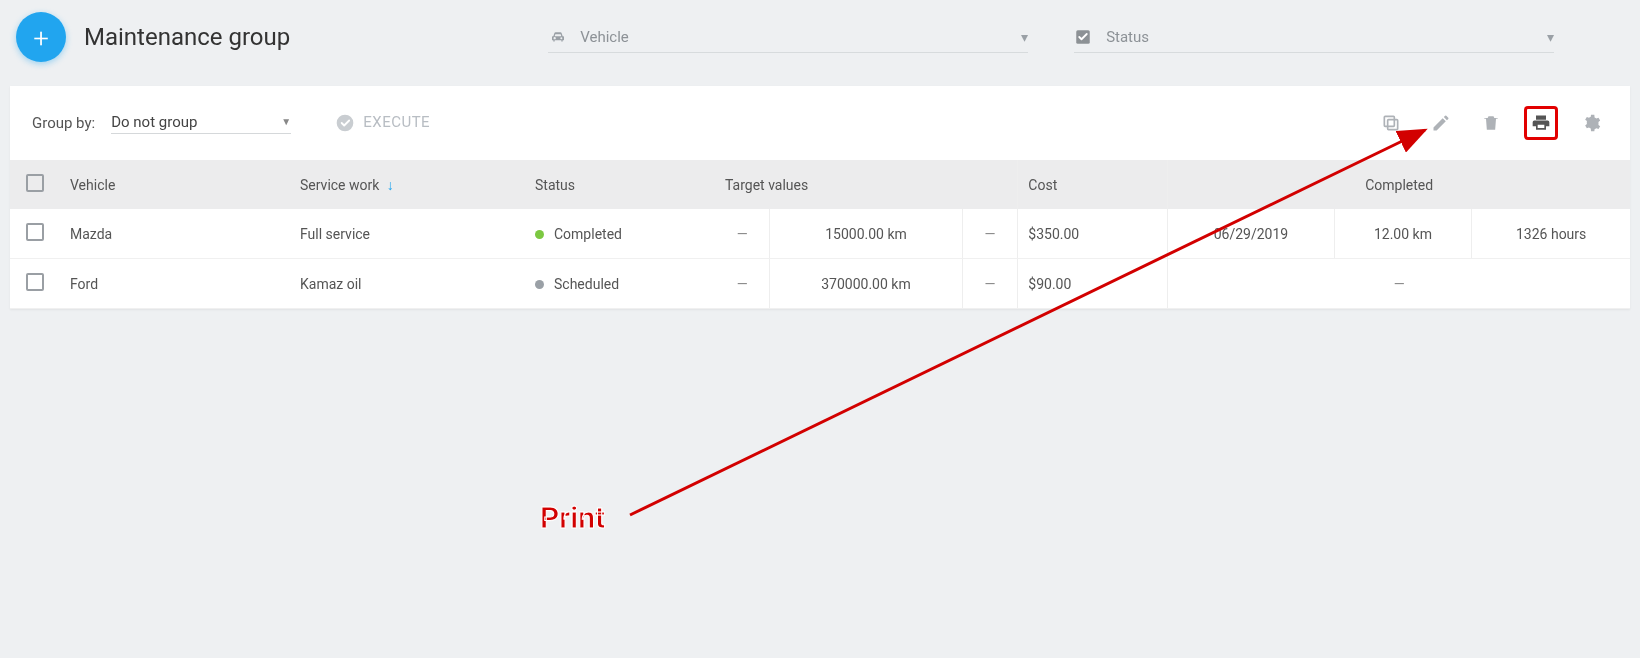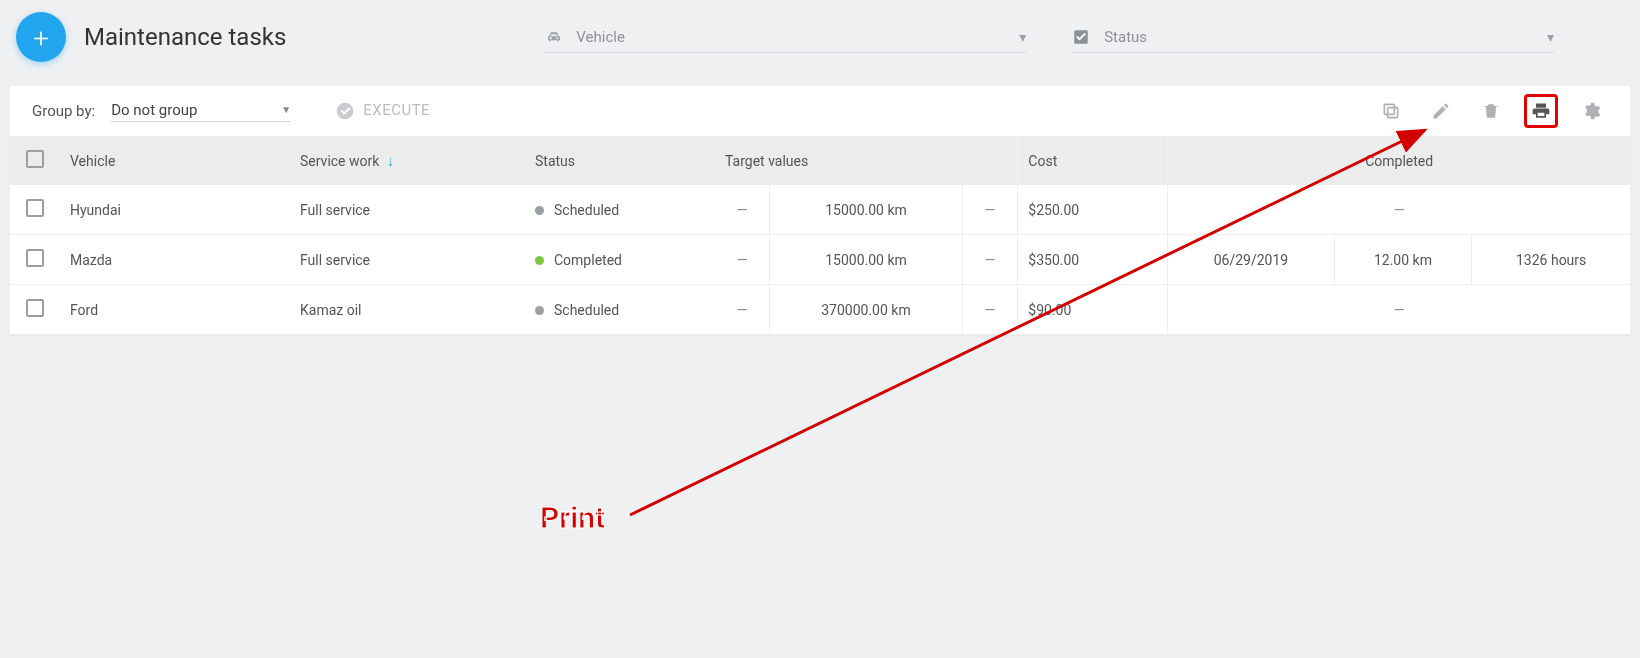--- a/index.html
+++ b/index.html
@@ -51,21 +51,21 @@
   
   .panel {
     background: #fff;
     margin: 0 10px;
     box-shadow: 0 1px 2px rgba(0,0,0,.06);
   }
 
   
   .toolbar {
     display:flex; align-items:center;
-    padding: 8px 22px;
+    padding: 20px 22px;
     gap: 16px;
   }
   .toolbar .lbl { color:#555; font-size:15px; }
   .groupby {
     display:flex; align-items:center; gap:8px;
     border-bottom: 1px solid #d5d8da;
     padding-bottom: 2px;
     min-width: 180px;
     justify-content: space-between;
     cursor:pointer;
@@ -137,21 +137,21 @@
 
   svg { display:block; }
 </style>
 </head>
 <body>
 
 <div class="top">
   <div class="add-btn">
     <span>＋</span>
   </div>
-  <div class="page-title">Maintenance tasks</div>
+  <div class="page-title">Maintenance group</div>
 
   <div class="filter">
     <span class="icon">
       <svg width="20" height="16" viewBox="0 0 24 24" fill="#9aa0a6">
           <path d="M5 11l1.5-4.5A2 2 0 018.4 5h7.2a2 2 0 011.9 1.5L19 11h1a1 1 0 011 1v4a1 1 0 01-1 1h-1v1a1 1 0 01-2 0v-1H7v1a1 1 0 01-2 0v-1H4a1 1 0 01-1-1v-4a1 1 0 011-1h1zm2 0h10l-1-3H8l-1 3zm0 4.5A1.5 1.5 0 107 12a1.5 1.5 0 000 3.5zm10 0a1.5 1.5 0 100-3 1.5 1.5 0 000 3z"></path>
         </svg>
     </span>
     <span class="label">Vehicle</span>
     <span class="drop">▾</span>
   </div>
@@ -222,31 +222,20 @@
           <span>Service work</span>
           <span class="sort-arrow">↓</span>
         </th>
         <th style="width:190px">Status</th>
         <th class="tv" colspan="3" style="text-align:left">Target values</th>
         <th style="width:150px">Cost</th>
         <th class="comp" colspan="3" style="text-align:center">Completed</th>
       </tr>
     </thead>
     <tbody id="tbody">
-        <tr>
-          <td class="col-check"><span class="chk"></span></td>
-          <td>Hyundai</td>
-          <td>Full service</td>
-          <td><span class="dot grey"></span>Scheduled</td>
-          <td class="tv"><span class=""><span class="dash">—</span></span></td>
-          <td class="tv">15000.00 km</td>
-          <td class="tv"><span class="dash">—</span></td>
-          <td>$250.00</td>
-          <td class="comp" colspan="3"><span class="dash">—</span></td>
-        </tr>
         <tr>
           <td class="col-check"><span class="chk"></span></td>
           <td>Mazda</td>
           <td>Full service</td>
           <td><span class="dot green"></span>Completed</td>
           <td class="tv"><span class=""><span class="dash">—</span></span></td>
           <td class="tv">15000.00 km</td>
           <td class="tv"><span class="dash">—</span></td>
           <td>$350.00</td>
           <td class="comp">06/29/2019</td>

